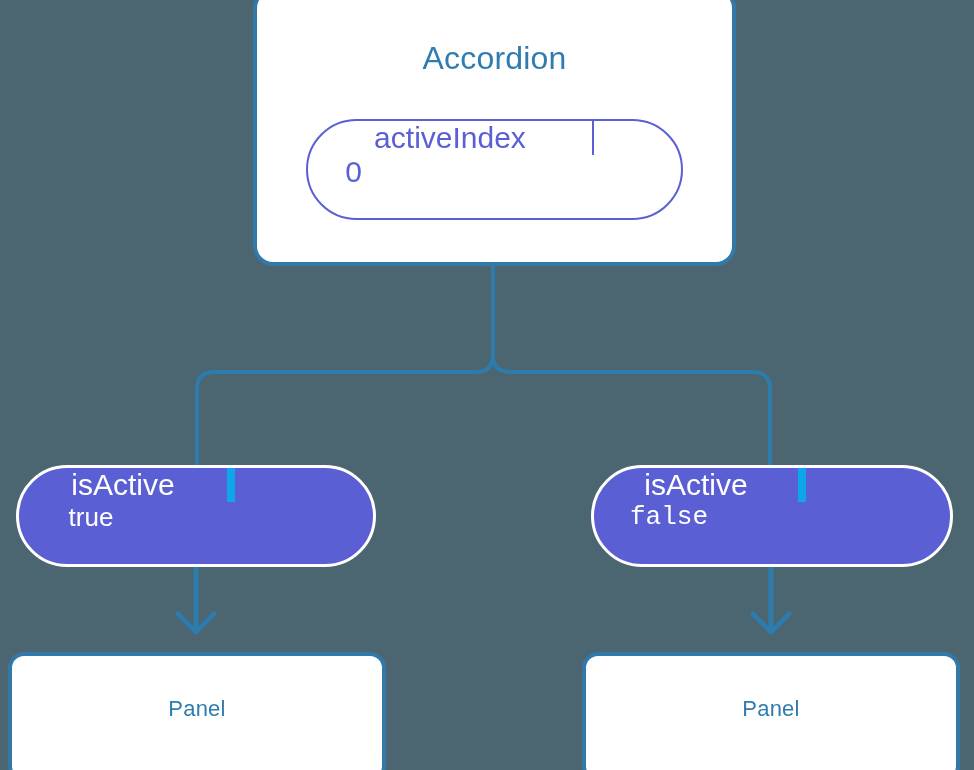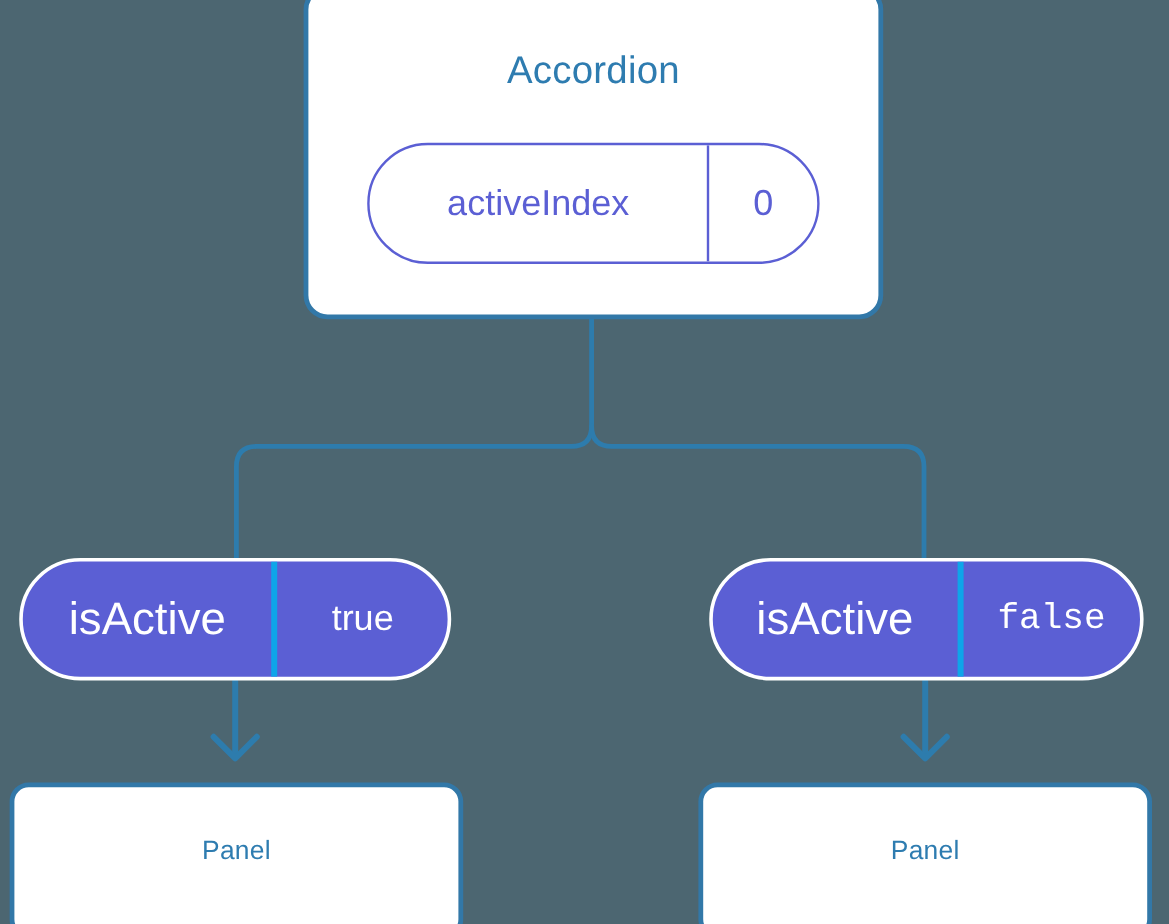--- a/index.html
+++ b/index.html
@@ -74,20 +74,21 @@
   }
 
   
   .pill {
     position: absolute;
     display: flex;
     align-items: stretch;
     border-radius: 999px;
     box-sizing: border-box;
     overflow: hidden;
+    flex-direction: column;
   }
   .pill-key, .pill-val {
     display: flex;
     align-items: center;
     justify-content: center;
     box-sizing: border-box;
     white-space: nowrap;
   }
 
   
@@ -105,26 +106,26 @@
     font-size: 30px;
   }
 
   
   .pill.filled {
     background: #5b5fd4;
     border: 3px solid #ffffff;
   }
   .pill.filled .pill-key {
     color: #ffffff;
-    font-size: 38px;
-    border-right: 5px solid #0ea5e9;
+    font-size: 30px;
+    border-right: 8px solid #0ea5e9;
   }
   .pill.filled .pill-val {
     color: #ffffff;
-    font-size: 30px;
+    font-size: 26px;
   }
 
   #state-pill-accordion {
     left: 306px;
     top: 119px;
     width: 377px;
     height: 101px;
   }
   #state-pill-accordion .pill-key { width: 286px; }
   #state-pill-accordion .pill-val { width: 91px; }

